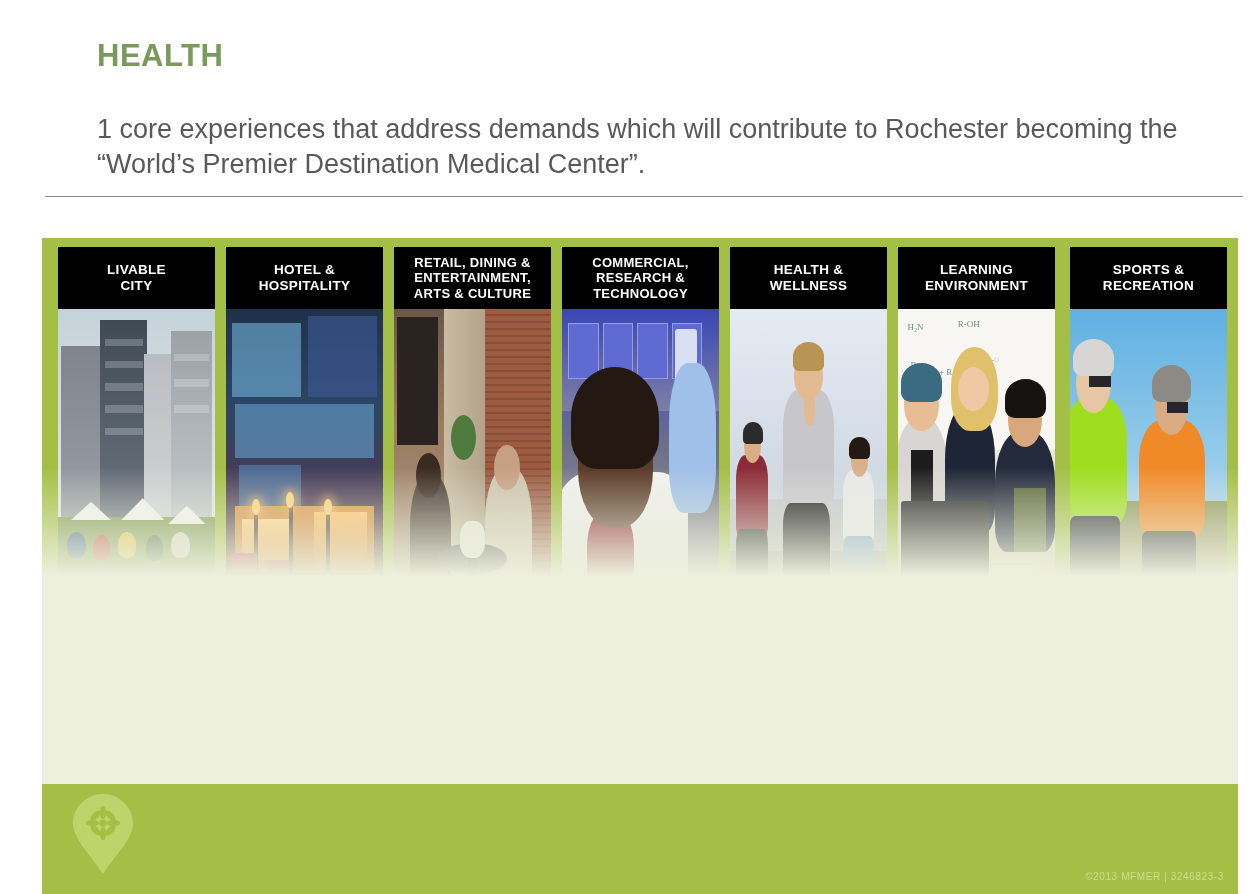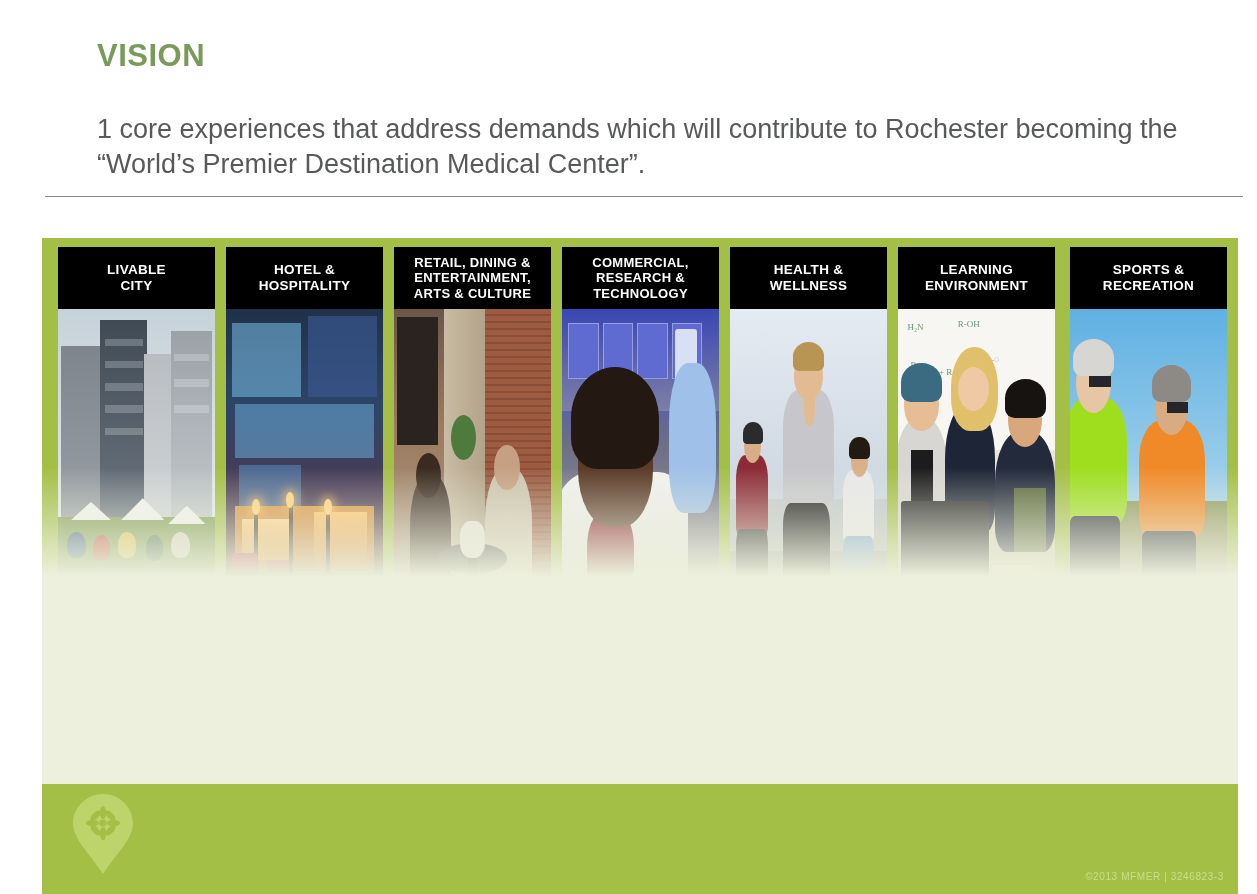--- a/index.html
+++ b/index.html
@@ -200,21 +200,21 @@
     font-size: 10px;
     letter-spacing: 0.6px;
     color: #cbdd8f;
     white-space: nowrap;
   }
 </style>
 </head>
 <body>
 
 <div class="slide-header">
-  <div class="slide-title">VISION</div>
+  <div class="slide-title">HEALTH</div>
   <div class="slide-subtitle">1 core experiences that address demands which will contribute to Rochester becoming the “World’s Premier Destination Medical Center”.</div>
   <div class="header-rule"></div>
 </div>
 
 <div class="panel">
   <div class="columns">
 
     <div class="column" style="left:0px; width:157px;">
       <div class="col-head">
         <div>

